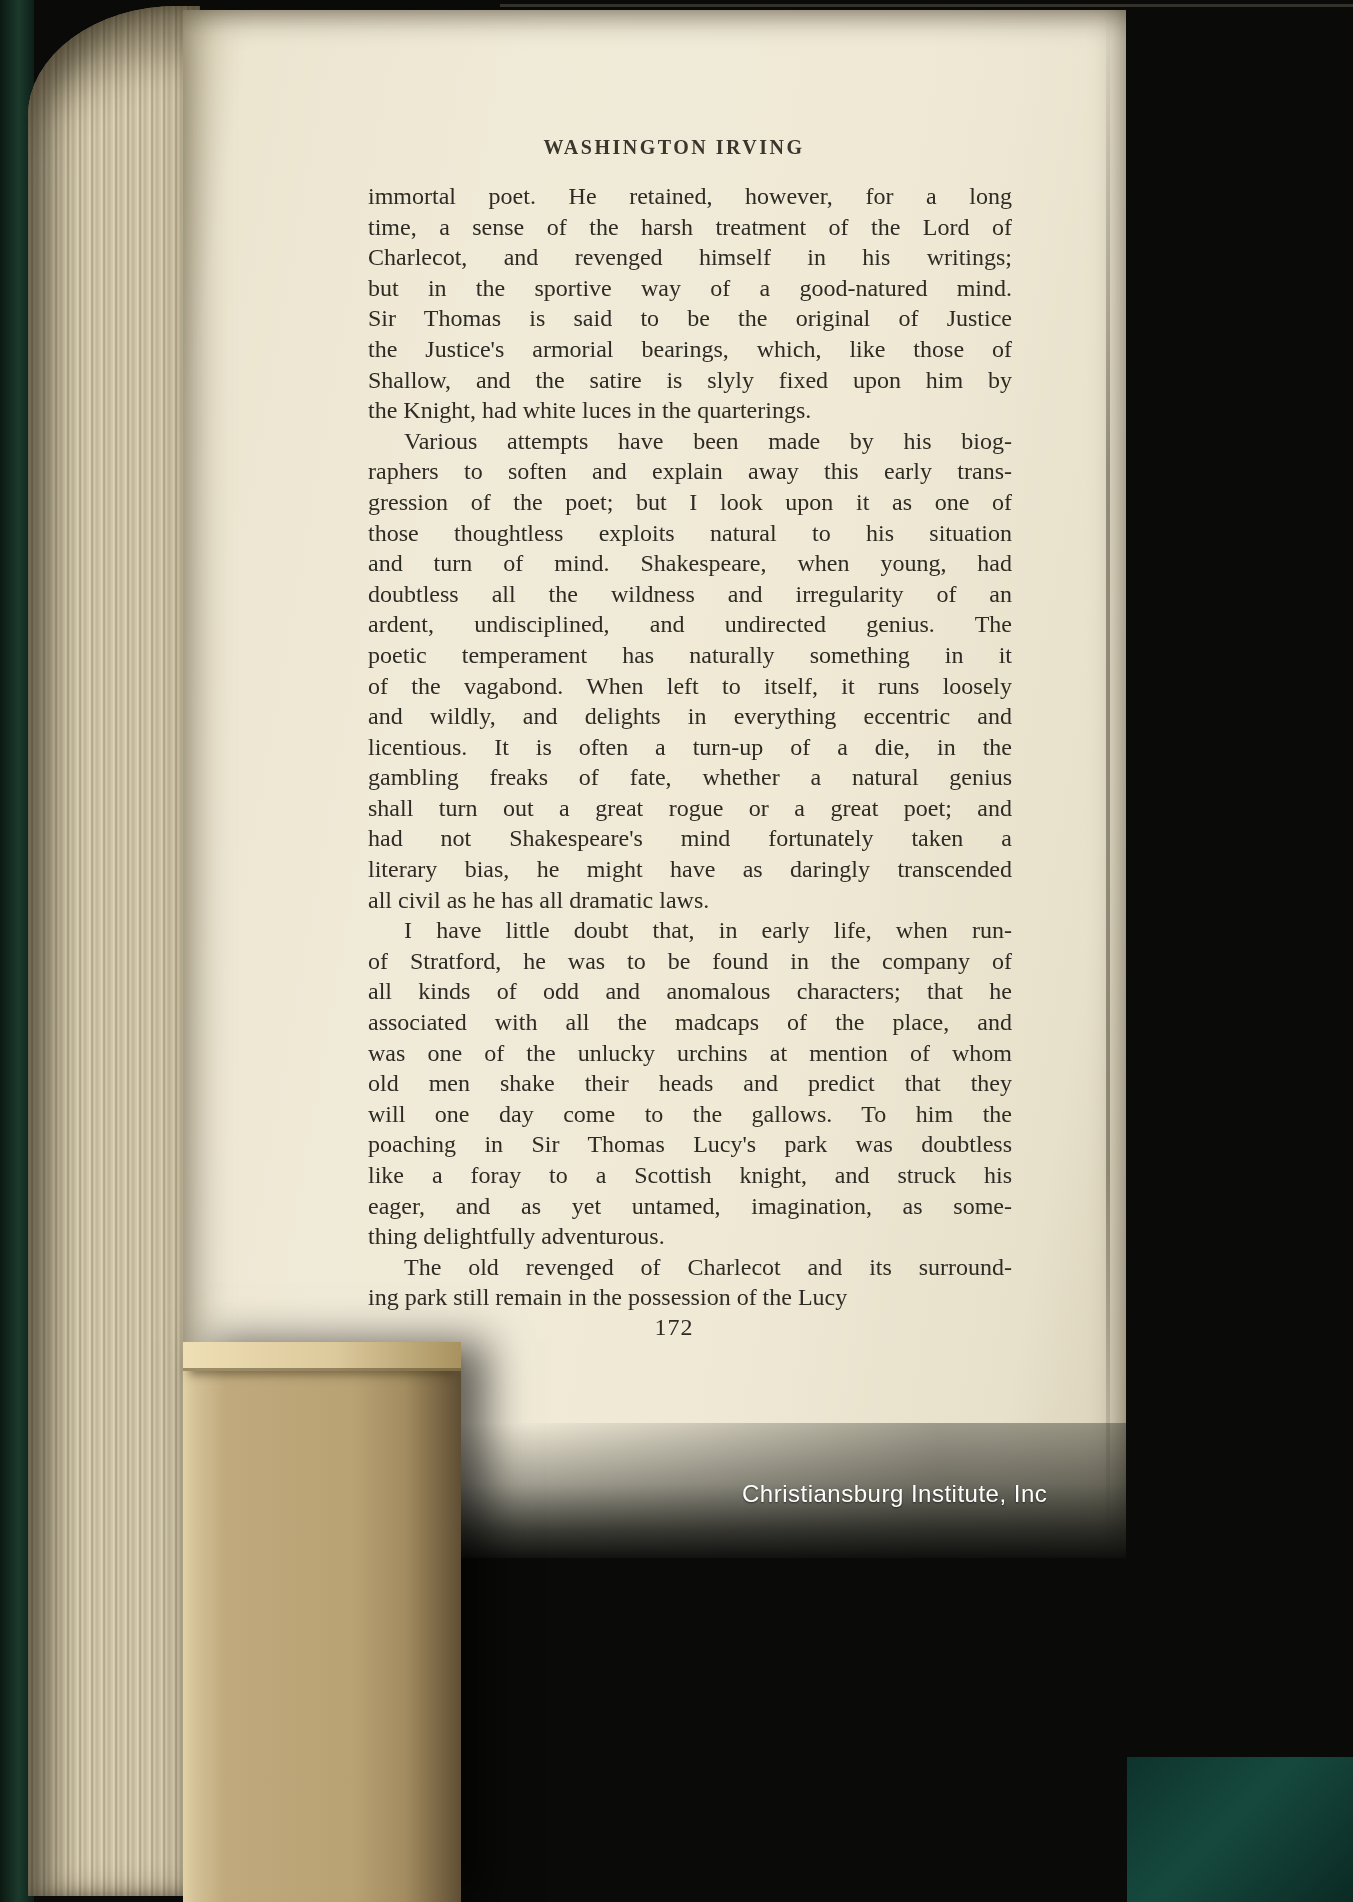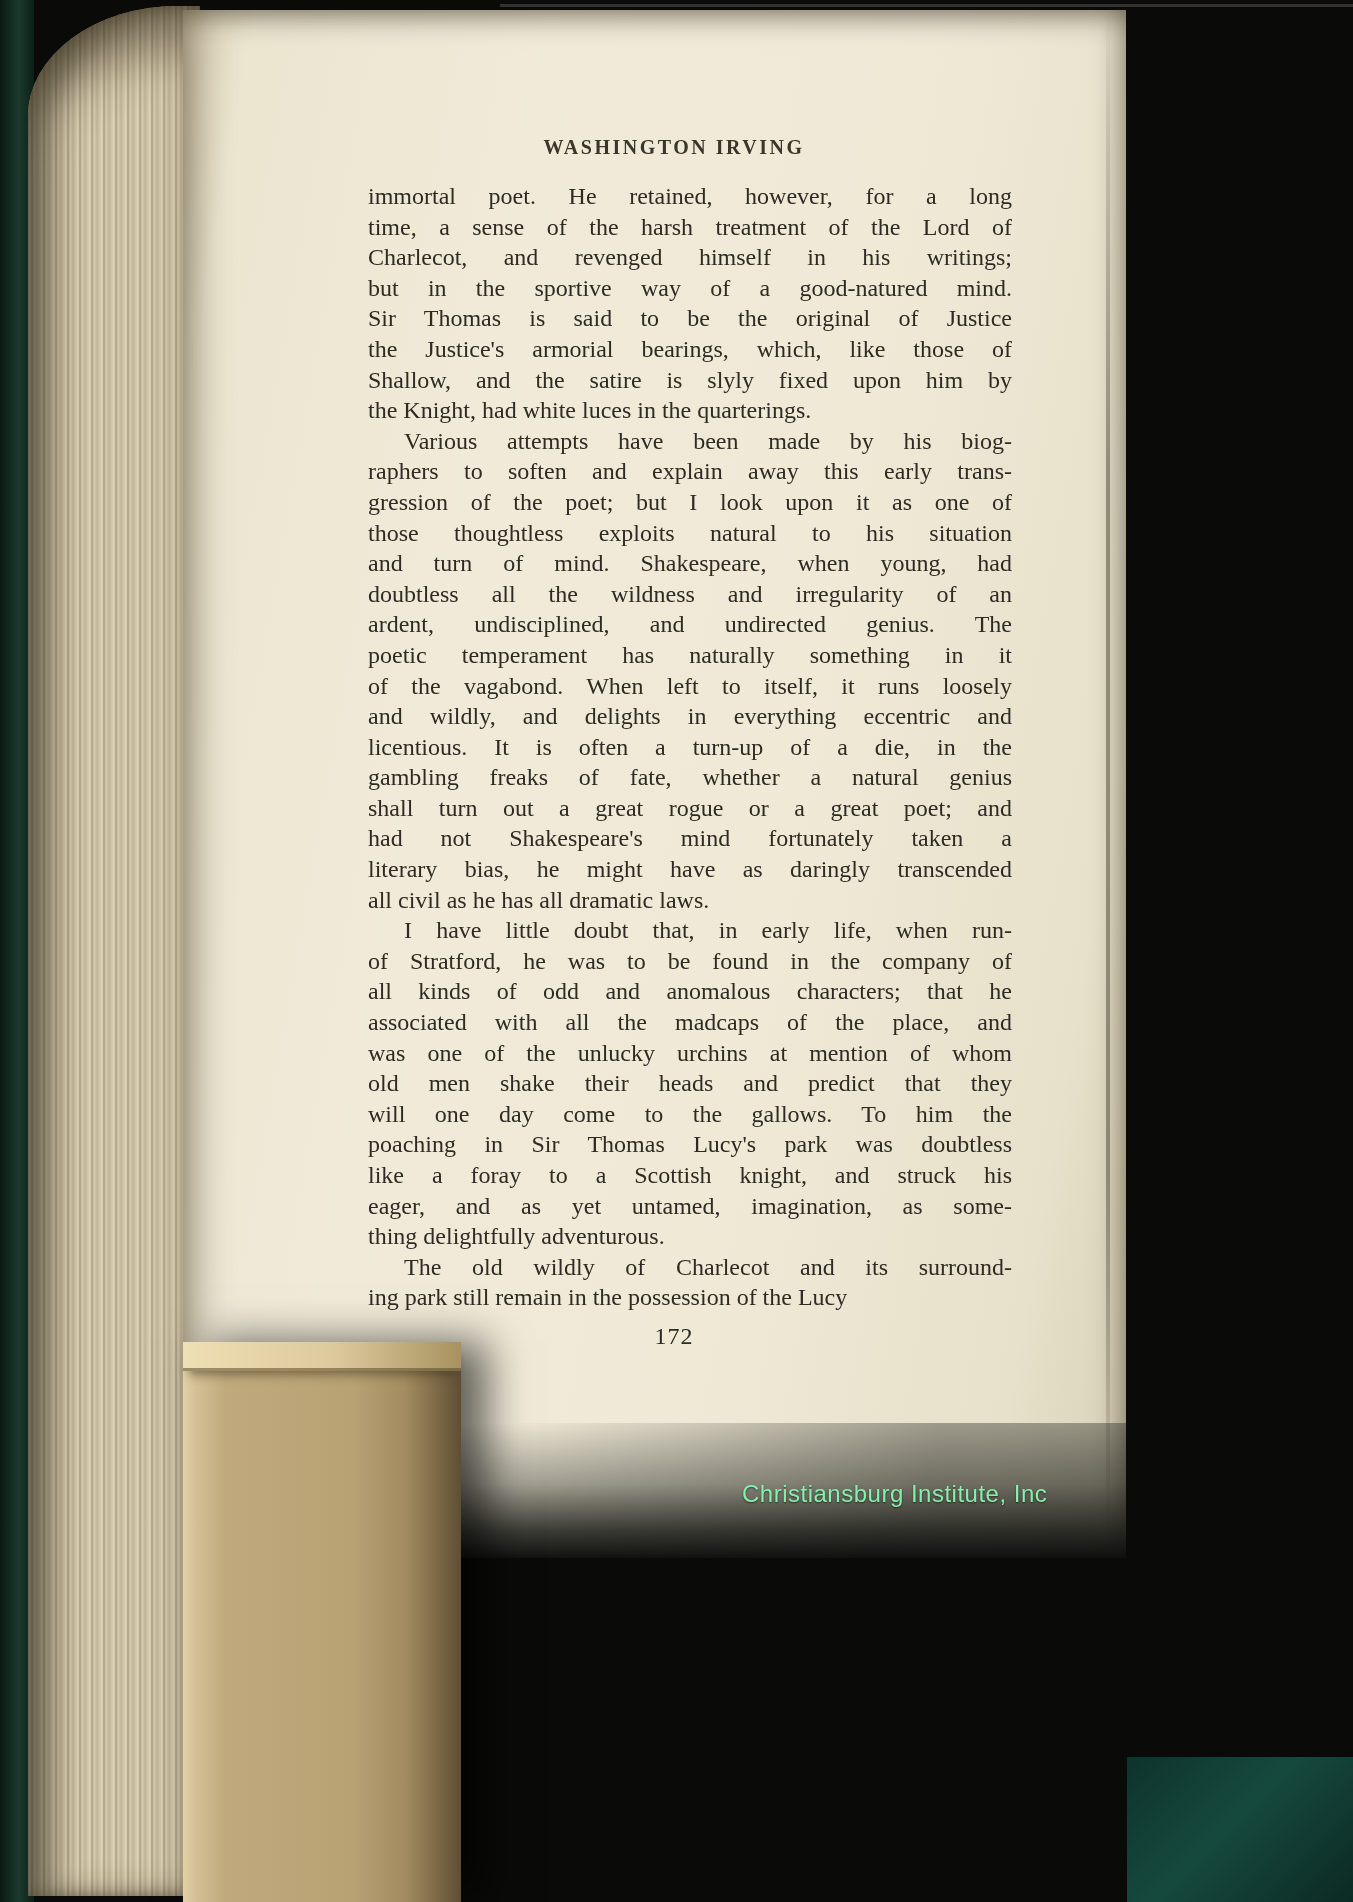--- a/index.html
+++ b/index.html
@@ -102,21 +102,21 @@
   .line {
     font-size: 24px;
     line-height: 30.6px;
     text-align: justify;
     text-align-last: justify;
     white-space: normal;
   }
   .line.last { text-align-last: left; }
   .line.first-indent { text-indent: 36px; }
   .page-number {
-    margin-top: 10px;
+    margin-top: 1px;
     text-align: center;
     font-size: 24px;
     letter-spacing: 1px;
   }
 
   
   .wood-block {
     position: absolute;
     left: 183px; top: 1342px;
     width: 278px; height: 560px;
@@ -142,21 +142,21 @@
     background: linear-gradient(135deg, #0e332c 0%, var(--teal, #16493e) 45%, #0b2a24 100%);
   }
 
   
   .watermark {
     position: absolute;
     left: 742px; top: 1480px;
     font-family: "Liberation Sans", sans-serif;
     font-size: 24px;
     letter-spacing: 0.5px;
-    color: #86efac;
+    color: #ffffff;
     text-shadow: 0 1px 2px rgba(0,0,0,0.55);
   }
 </style>
 </head>
 <body>
 
 <div class="scene">
 
   <div class="top-edge-line"></div>
 
@@ -203,21 +203,21 @@
             <div class="line">associated with all the madcaps of the place, and</div>
             <div class="line">was one of the unlucky urchins at mention of whom</div>
             <div class="line">old men shake their heads and predict that they</div>
             <div class="line">will one day come to the gallows. To him the</div>
             <div class="line">poaching in Sir Thomas Lucy's park was doubtless</div>
             <div class="line">like a foray to a Scottish knight, and struck his</div>
             <div class="line">eager, and as yet untamed, imagination, as some-</div>
             <div class="line last">thing delightfully adventurous.</div>
           </div>
           <div class="paragraph">
-            <div class="line first-indent">The old wildly of Charlecot and its surround-</div>
+            <div class="line first-indent">The old revenged of Charlecot and its surround-</div>
             <div class="line last">ing park still remain in the possession of the Lucy</div>
           </div>
         </div>
       <div class="page-number">172</div>
     </div>
     <div class="page-right-seam"></div>
     <div class="page-bottom-shadow"></div>
   </div>
 
   <div class="wood-block">

